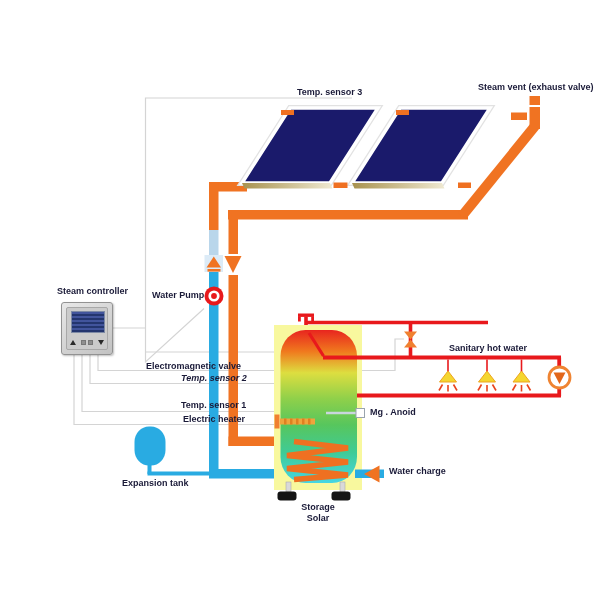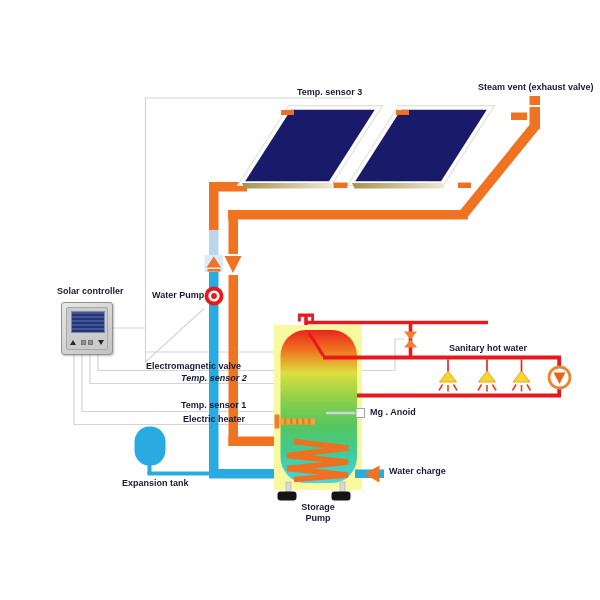--- a/index.html
+++ b/index.html
@@ -197,26 +197,26 @@
             <i></i>
             <i></i>
           </span>
       <span class="tri-down"></span>
     </div>
   </div>
 </div>
 
 <div class="lbl" style="left:297px;top:87px;">Temp. sensor 3</div>
 <div class="lbl" style="left:478px;top:82px;">Steam vent (exhaust valve)</div>
-<div class="lbl" style="left:57px;top:286px;">Solar controller</div>
+<div class="lbl" style="left:57px;top:286px;">Steam controller</div>
 <div class="lbl" style="left:152px;top:290px;width:52px;text-align:right;">Water Pump</div>
 <div class="lbl" style="left:146px;top:361px;">Electromagnetic valve</div>
 <div class="lbl" style="left:181px;top:373px;font-style:italic;">Temp. sensor 2</div>
 <div class="lbl" style="left:181px;top:400px;">Temp. sensor 1</div>
 <div class="lbl" style="left:183px;top:414px;">Electric heater</div>
 <div class="lbl" style="left:122px;top:478px;">Expansion tank</div>
 <div class="lbl" style="left:449px;top:343px;">Sanitary hot water</div>
 <div class="lbl" style="left:370px;top:407px;">Mg . Anoid</div>
 <div class="lbl" style="left:389px;top:466px;">Water charge</div>
 <div class="lbl center" style="left:283px;top:502px;width:70px;"><span>Storage</span><br>
-  <span>Pump</span></div>
+  <span>Solar</span></div>
 
 </div>
 
 </body></html>

